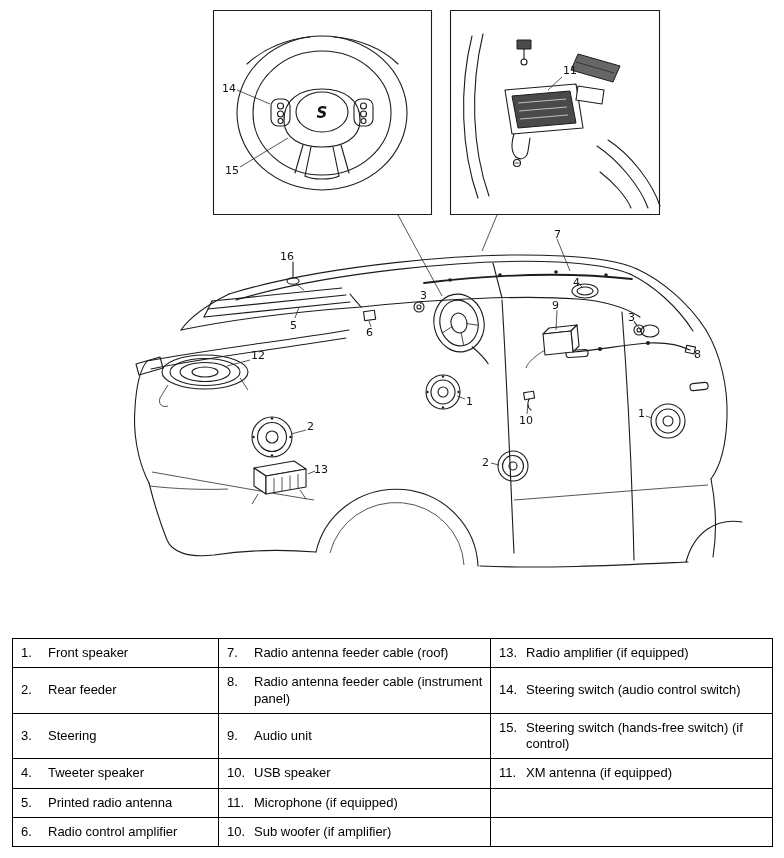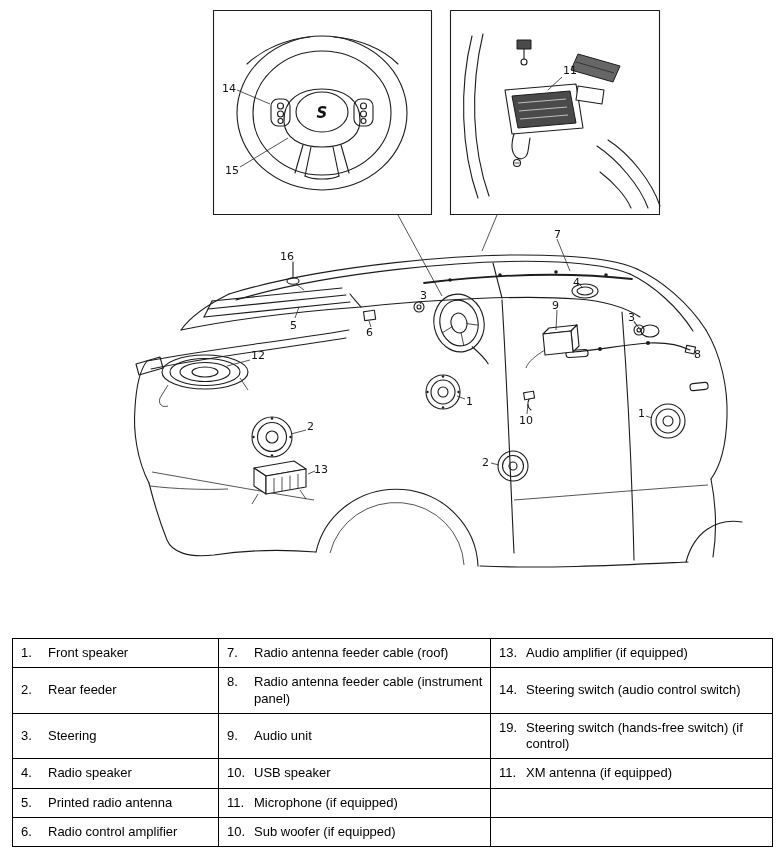--- a/index.html
+++ b/index.html
@@ -322,21 +322,21 @@
           </td>
         <td>
             <div class="cell">
               <span class="num">7.</span>
               <span class="desc">Radio antenna feeder cable (roof)</span>
             </div>
           </td>
         <td>
             <div class="cell">
               <span class="num">13.</span>
-              <span class="desc">Audio amplifier (if equipped)</span>
+              <span class="desc">Radio amplifier (if equipped)</span>
             </div>
           </td>
       </tr>
       <tr>
         <td>
             <div class="cell">
               <span class="num">2.</span>
               <span class="desc">Rear feeder</span>
             </div>
           </td>
@@ -361,30 +361,30 @@
             </div>
           </td>
         <td>
             <div class="cell">
               <span class="num">9.</span>
               <span class="desc">Audio unit</span>
             </div>
           </td>
         <td>
             <div class="cell">
-              <span class="num">19.</span>
+              <span class="num">15.</span>
               <span class="desc">Steering switch (hands-free switch) (if control)</span>
             </div>
           </td>
       </tr>
       <tr>
         <td>
             <div class="cell">
               <span class="num">4.</span>
-              <span class="desc">Radio speaker</span>
+              <span class="desc">Tweeter speaker</span>
             </div>
           </td>
         <td>
             <div class="cell">
               <span class="num">10.</span>
               <span class="desc">USB speaker</span>
             </div>
           </td>
         <td>
             <div class="cell">
@@ -416,21 +416,21 @@
       <tr>
         <td>
             <div class="cell">
               <span class="num">6.</span>
               <span class="desc">Radio control amplifier</span>
             </div>
           </td>
         <td>
             <div class="cell">
               <span class="num">10.</span>
-              <span class="desc">Sub woofer (if equipped)</span>
+              <span class="desc">Sub woofer (if amplifier)</span>
             </div>
           </td>
         <td>
             <div class="cell">
               <span class="num"></span>
               <span class="desc"></span>
             </div>
           </td>
       </tr>
     </tbody>

